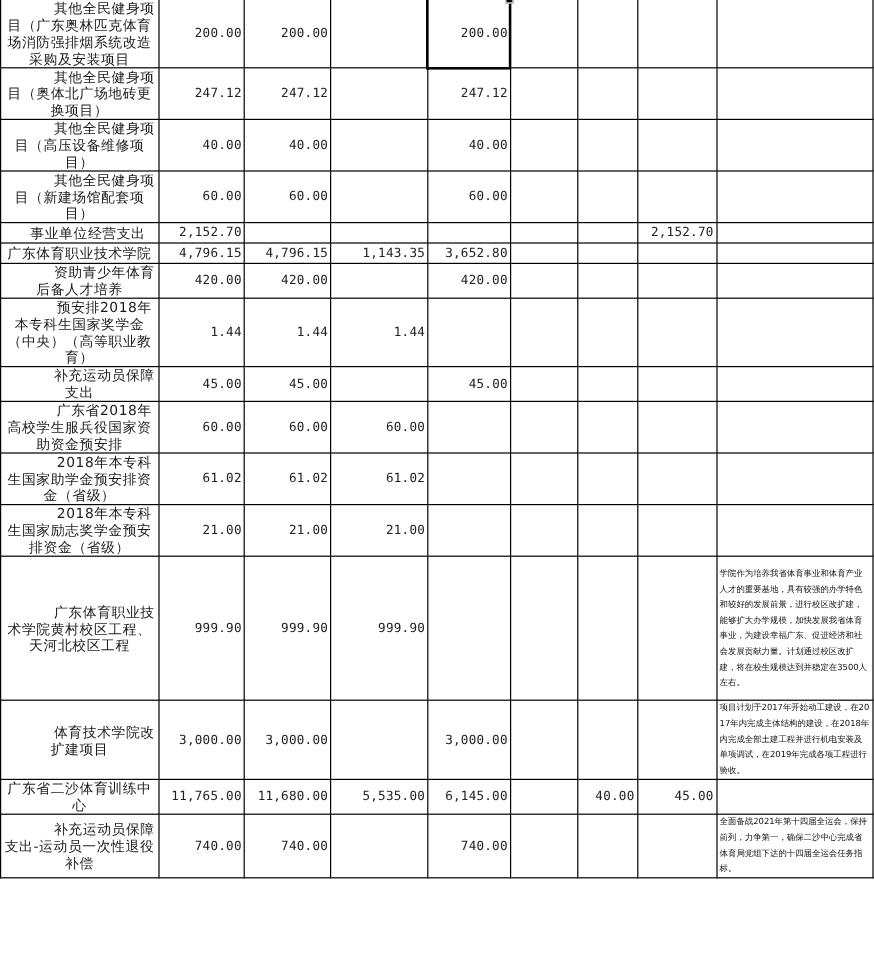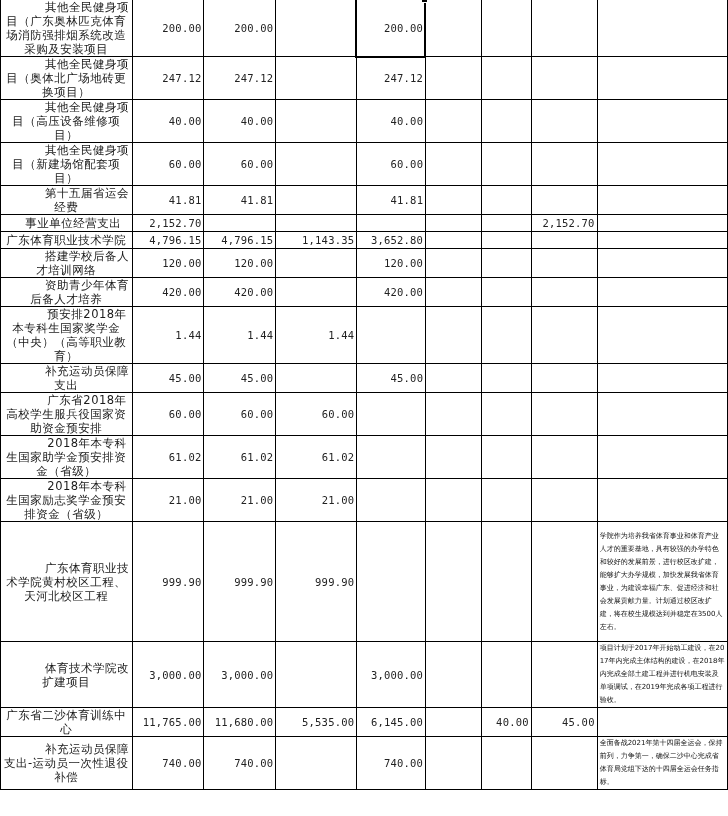--- a/index.html
+++ b/index.html
@@ -69,58 +69,36 @@
         <td class="num">60.00</td>
         <td class="num">60.00</td>
         <td class="num"></td>
         <td class="num">60.00</td>
         <td class="num"></td>
         <td class="num"></td>
         <td class="num"></td>
         <td class="note"></td>
       </tr>
       <tr style="height: 17px;">
-        <td class="name indent">第十五届省运会经费</td>
-        <td class="num">41.81</td>
-        <td class="num">41.81</td>
-        <td class="num"></td>
-        <td class="num">41.81</td>
-        <td class="num"></td>
-        <td class="num"></td>
-        <td class="num"></td>
-        <td class="note"></td>
-      </tr>
-      <tr style="height: 17px;">
         <td class="name center">事业单位经营支出</td>
         <td class="num">2,152.70</td>
         <td class="num"></td>
         <td class="num"></td>
         <td class="num"></td>
         <td class="num"></td>
         <td class="num"></td>
         <td class="num">2,152.70</td>
         <td class="note"></td>
       </tr>
       <tr style="height: 17px;">
         <td class="name">广东体育职业技术学院</td>
         <td class="num">4,796.15</td>
         <td class="num">4,796.15</td>
         <td class="num">1,143.35</td>
         <td class="num">3,652.80</td>
-        <td class="num"></td>
-        <td class="num"></td>
-        <td class="num"></td>
-        <td class="note"></td>
-      </tr>
-      <tr style="height: 28px;">
-        <td class="name indent">搭建学校后备人才培训网络</td>
-        <td class="num">120.00</td>
-        <td class="num">120.00</td>
-        <td class="num"></td>
-        <td class="num">120.00</td>
         <td class="num"></td>
         <td class="num"></td>
         <td class="num"></td>
         <td class="note"></td>
       </tr>
       <tr style="height: 28px;">
         <td class="name indent">资助青少年体育后备人才培养</td>
         <td class="num">420.00</td>
         <td class="num">420.00</td>
         <td class="num"></td>

